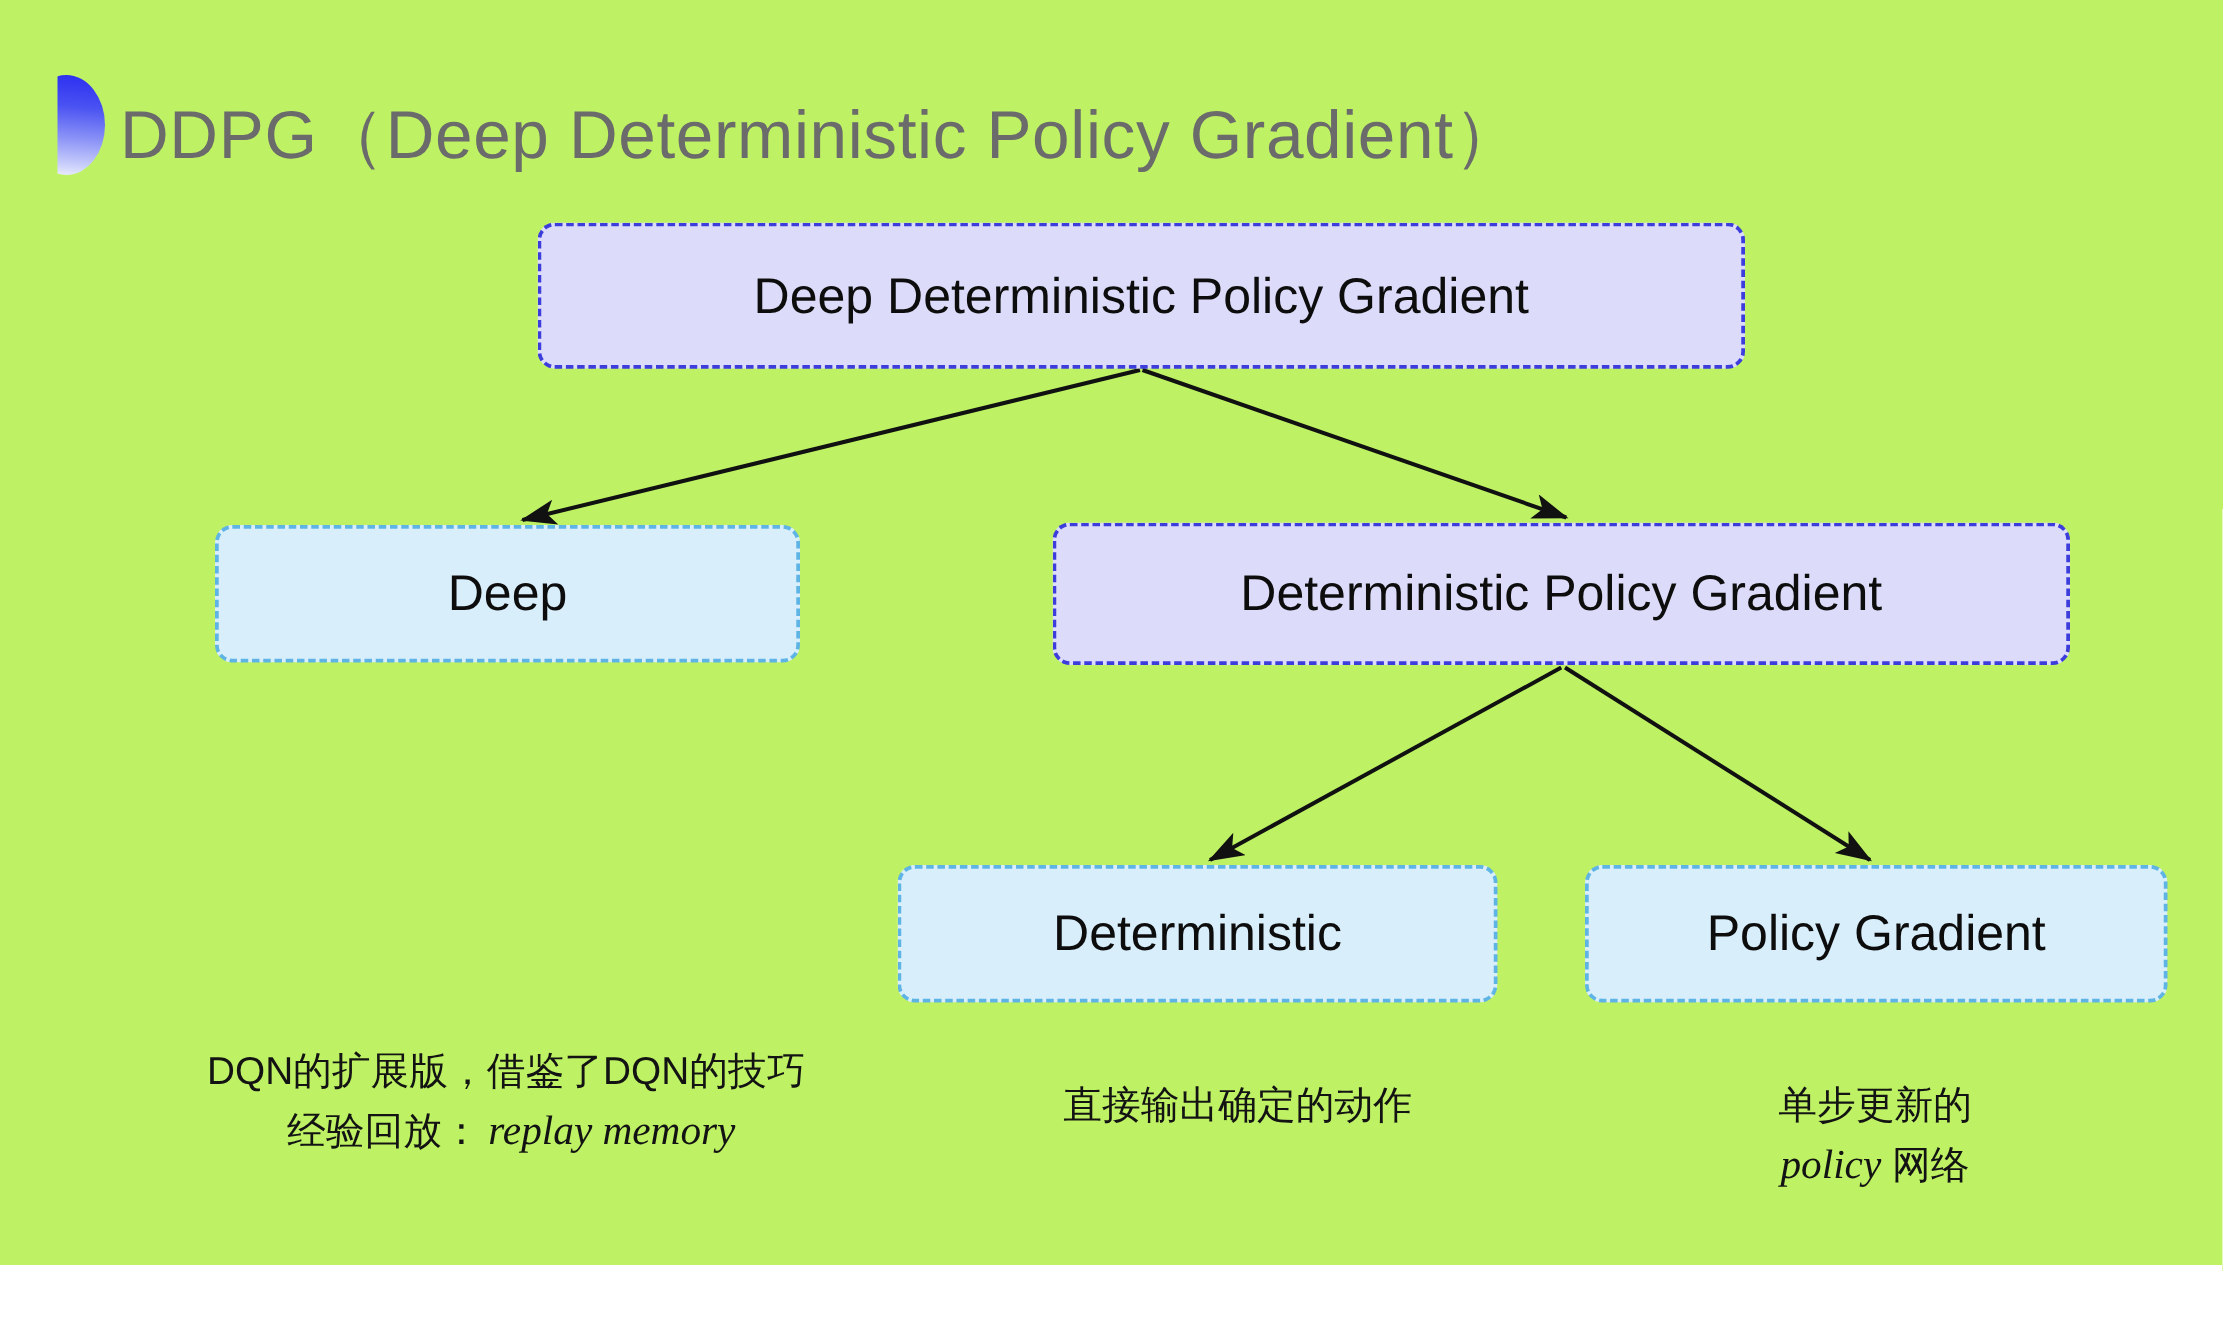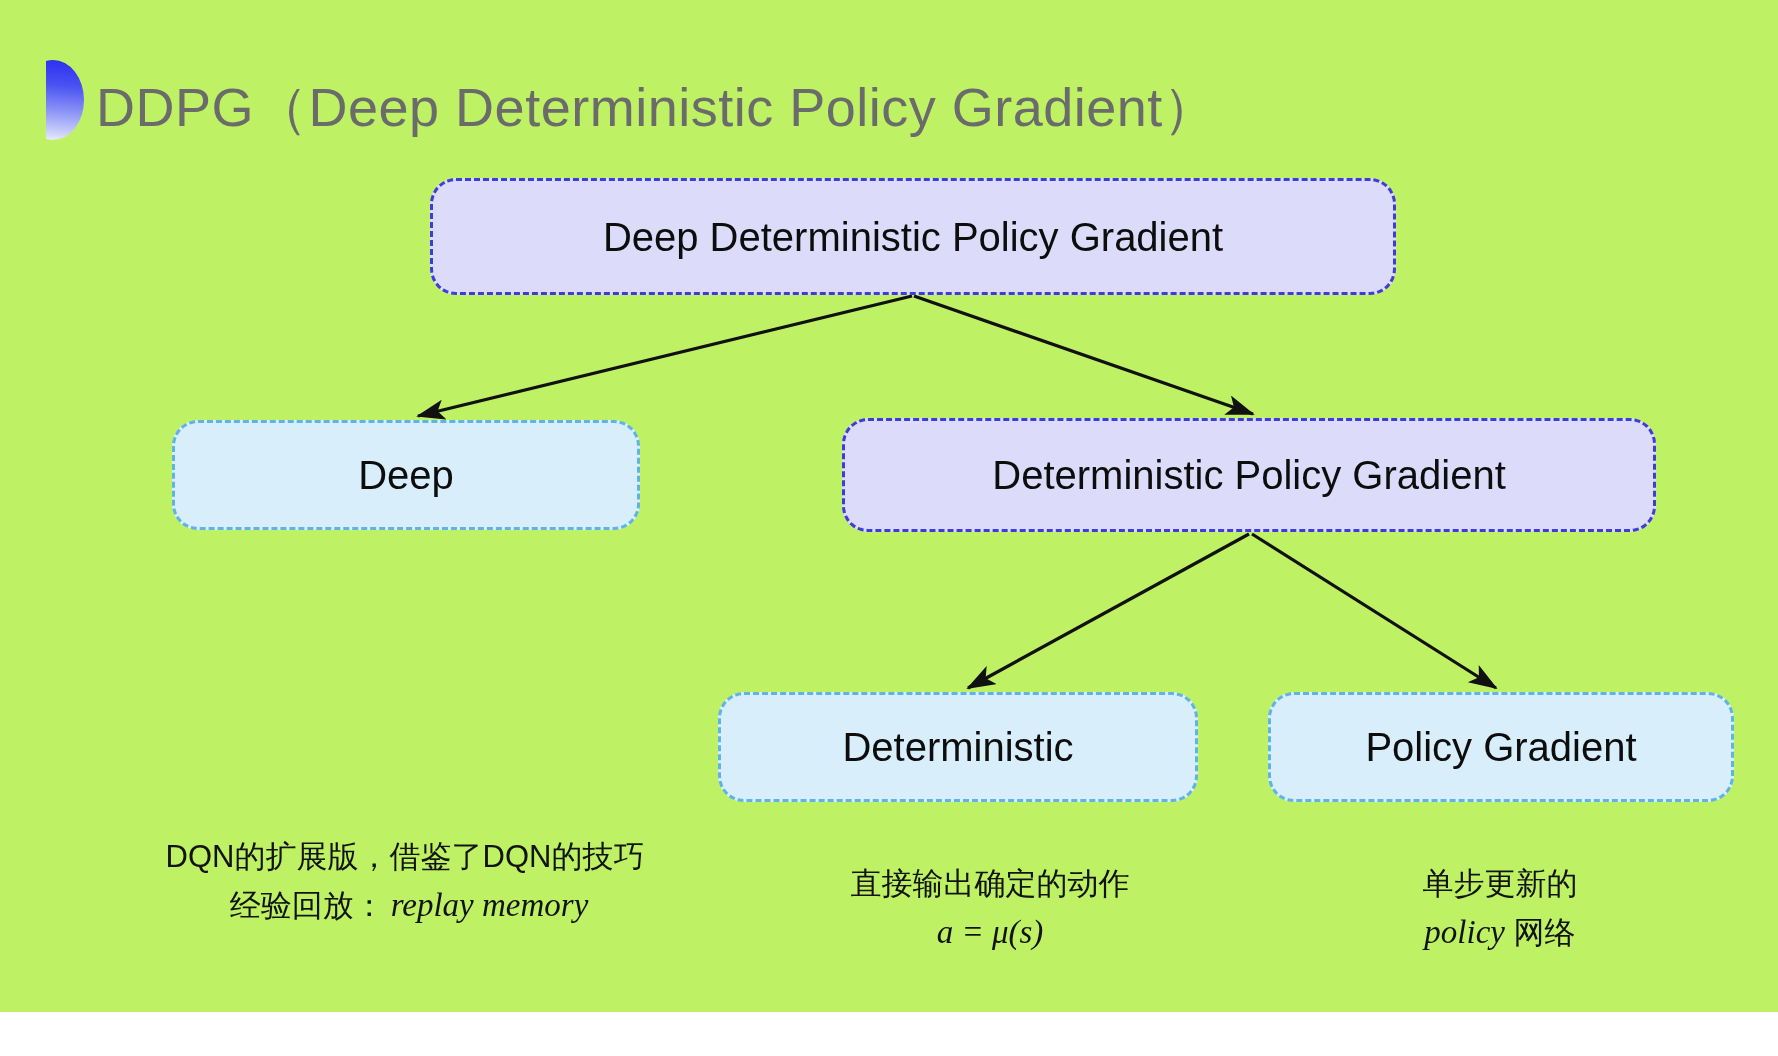--- a/index.html
+++ b/index.html
@@ -41,21 +41,21 @@
     white-space: nowrap;
   }
 
   
   .node {
     position: absolute;
     box-sizing: border-box;
     display: flex;
     align-items: center;
     justify-content: center;
-    border-radius: 26px;
+    border-radius: 14px;
     color: #0d0d0d;
     line-height: 1.15;
   }
   .node.purple {
     background: #dcdcfa;
     border: 3px dashed #3d3ddc;
   }
   .node.blue {
     background: #d8eefb;
     border: 3px dashed #5fb4e6;
@@ -152,21 +152,20 @@
 
   <div id="node-pg" class="node blue">Policy Gradient</div>
 
   <div id="caption-deep" class="caption">
     <div class="line l1">DQN的扩展版，借鉴了DQN的技巧</div>
     <div class="line l3"><span>经验回放：</span><span class="mathit">replay memory</span></div>
   </div>
 
   <div id="caption-det" class="caption">
     <div class="line">直接输出确定的动作</div>
-    <div class="line mathit">a = μ(s)</div>
   </div>
 
   <div id="caption-pg" class="caption">
     <div class="line">单步更新的</div>
     <div class="line"><span class="mathit">policy</span><span> 网络</span></div>
   </div>
 
 </div>
 
 </body></html>

